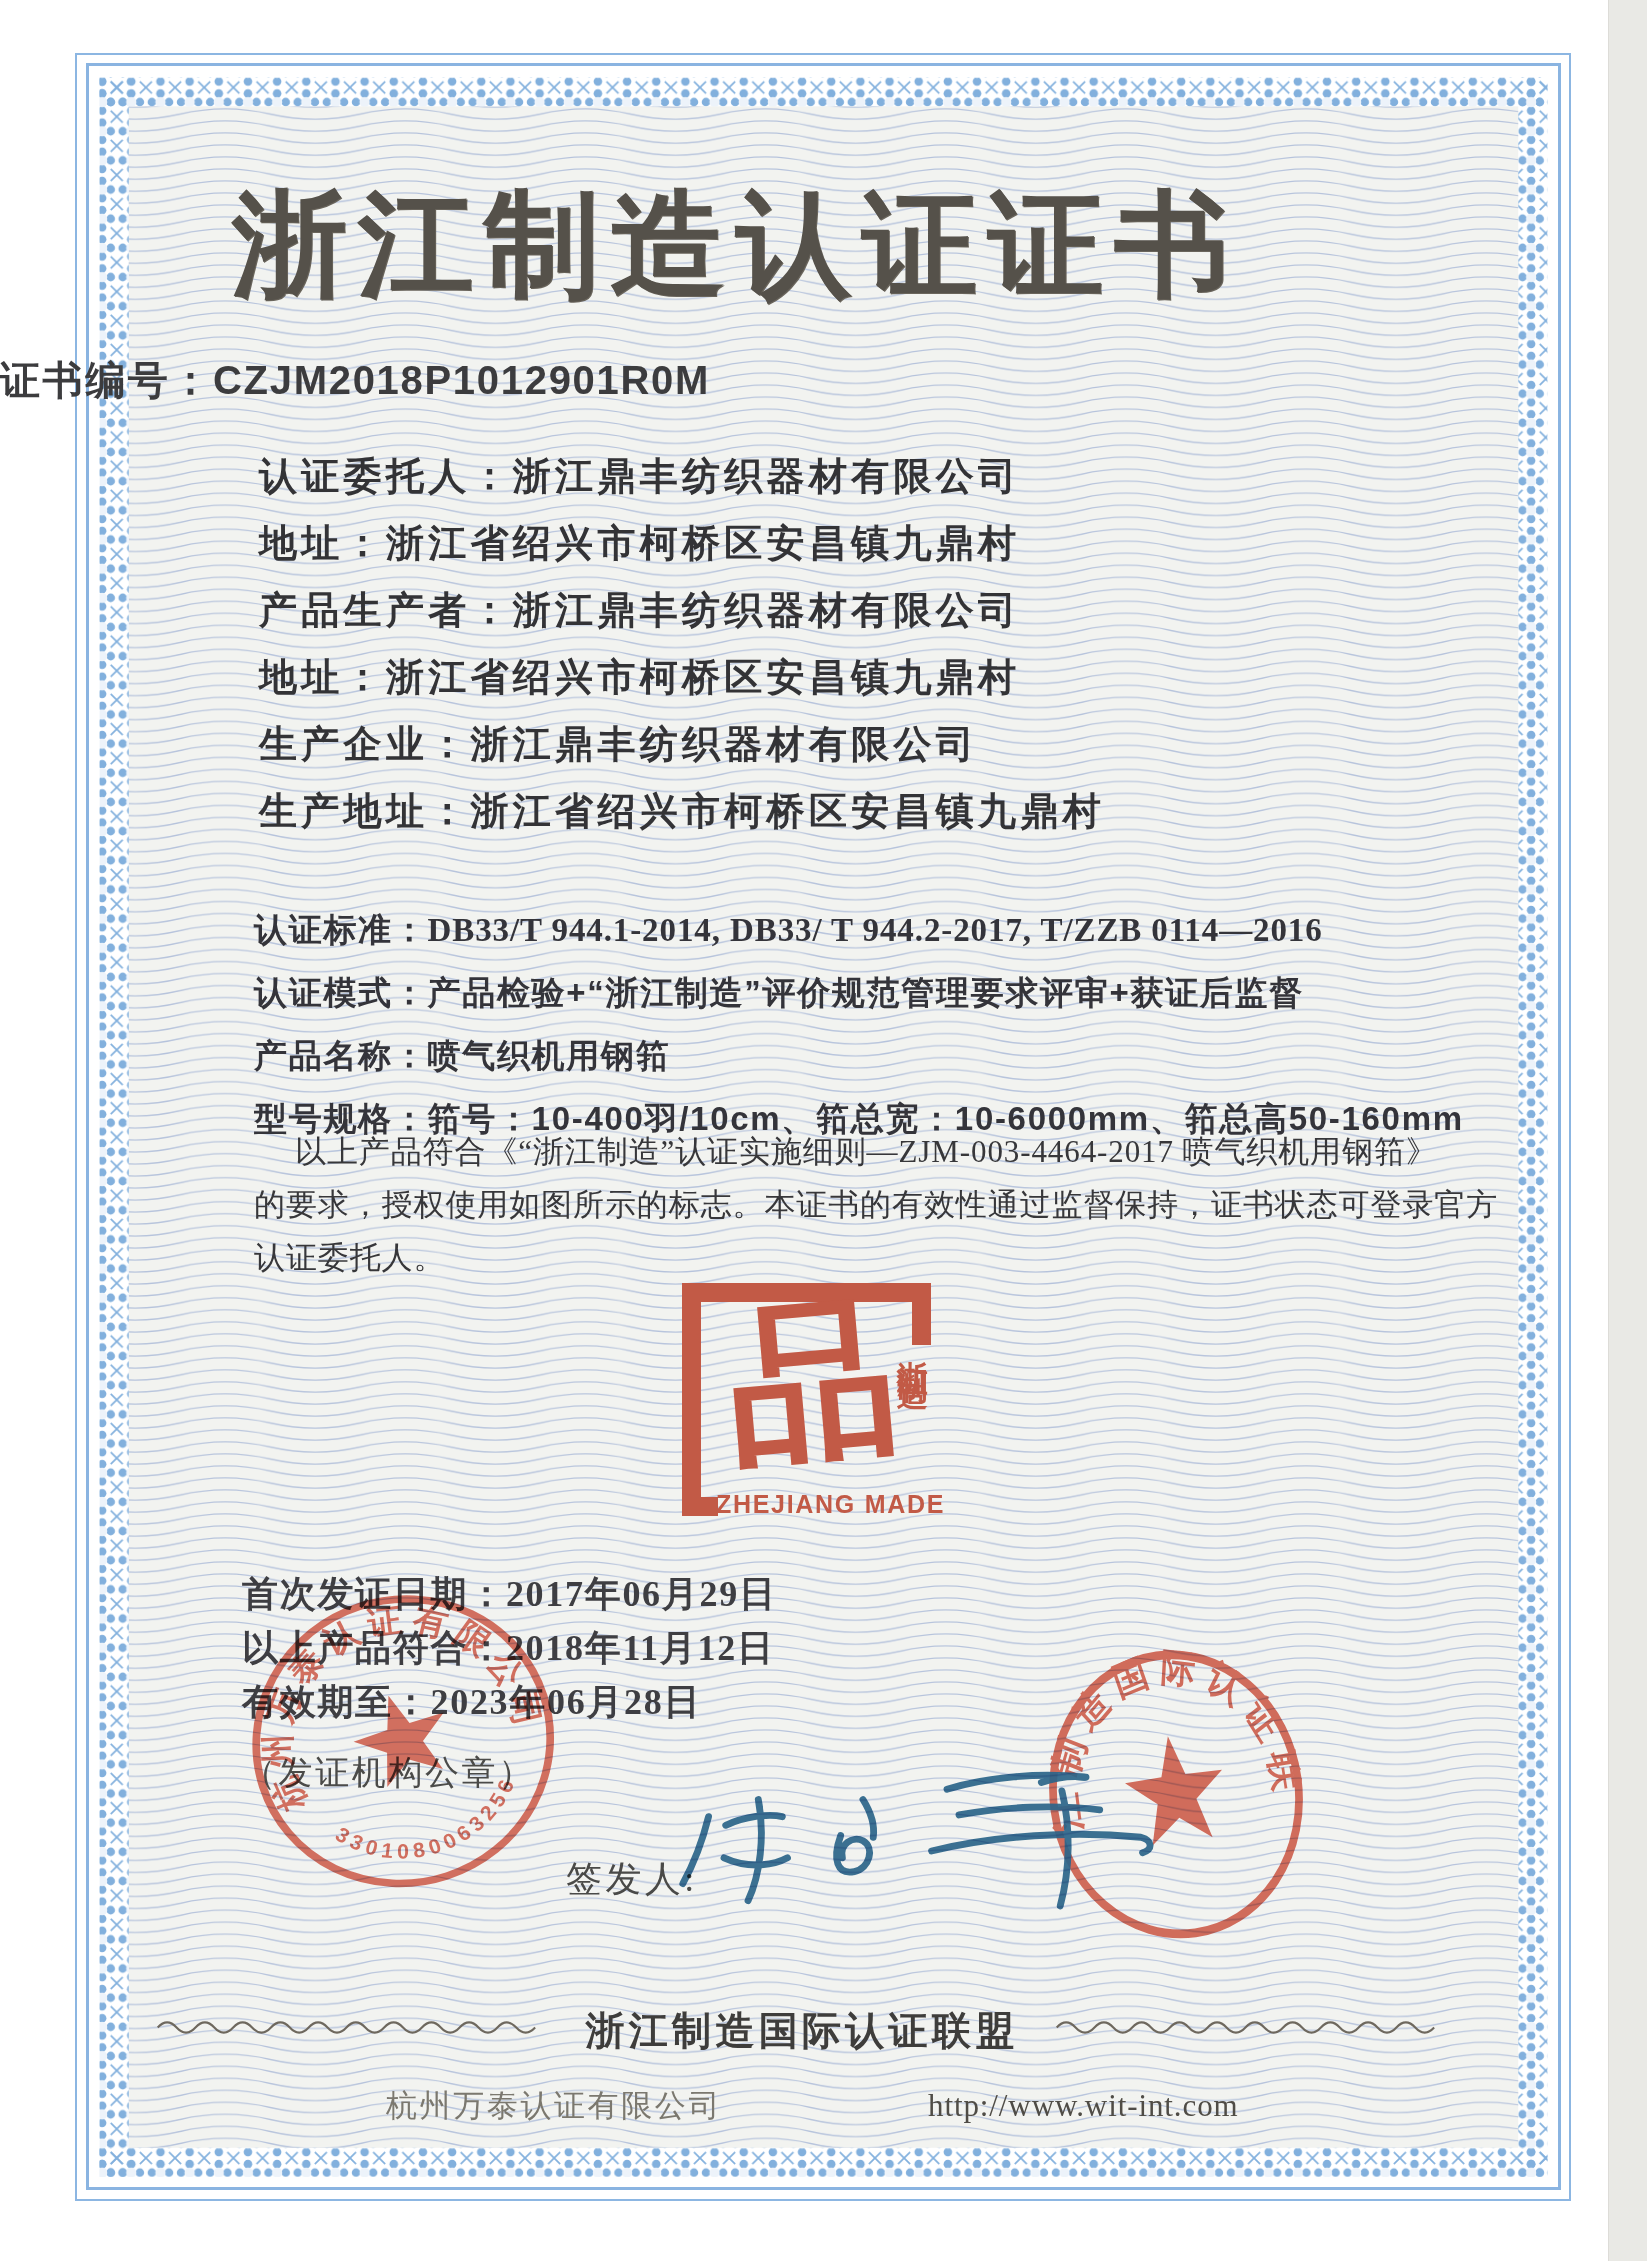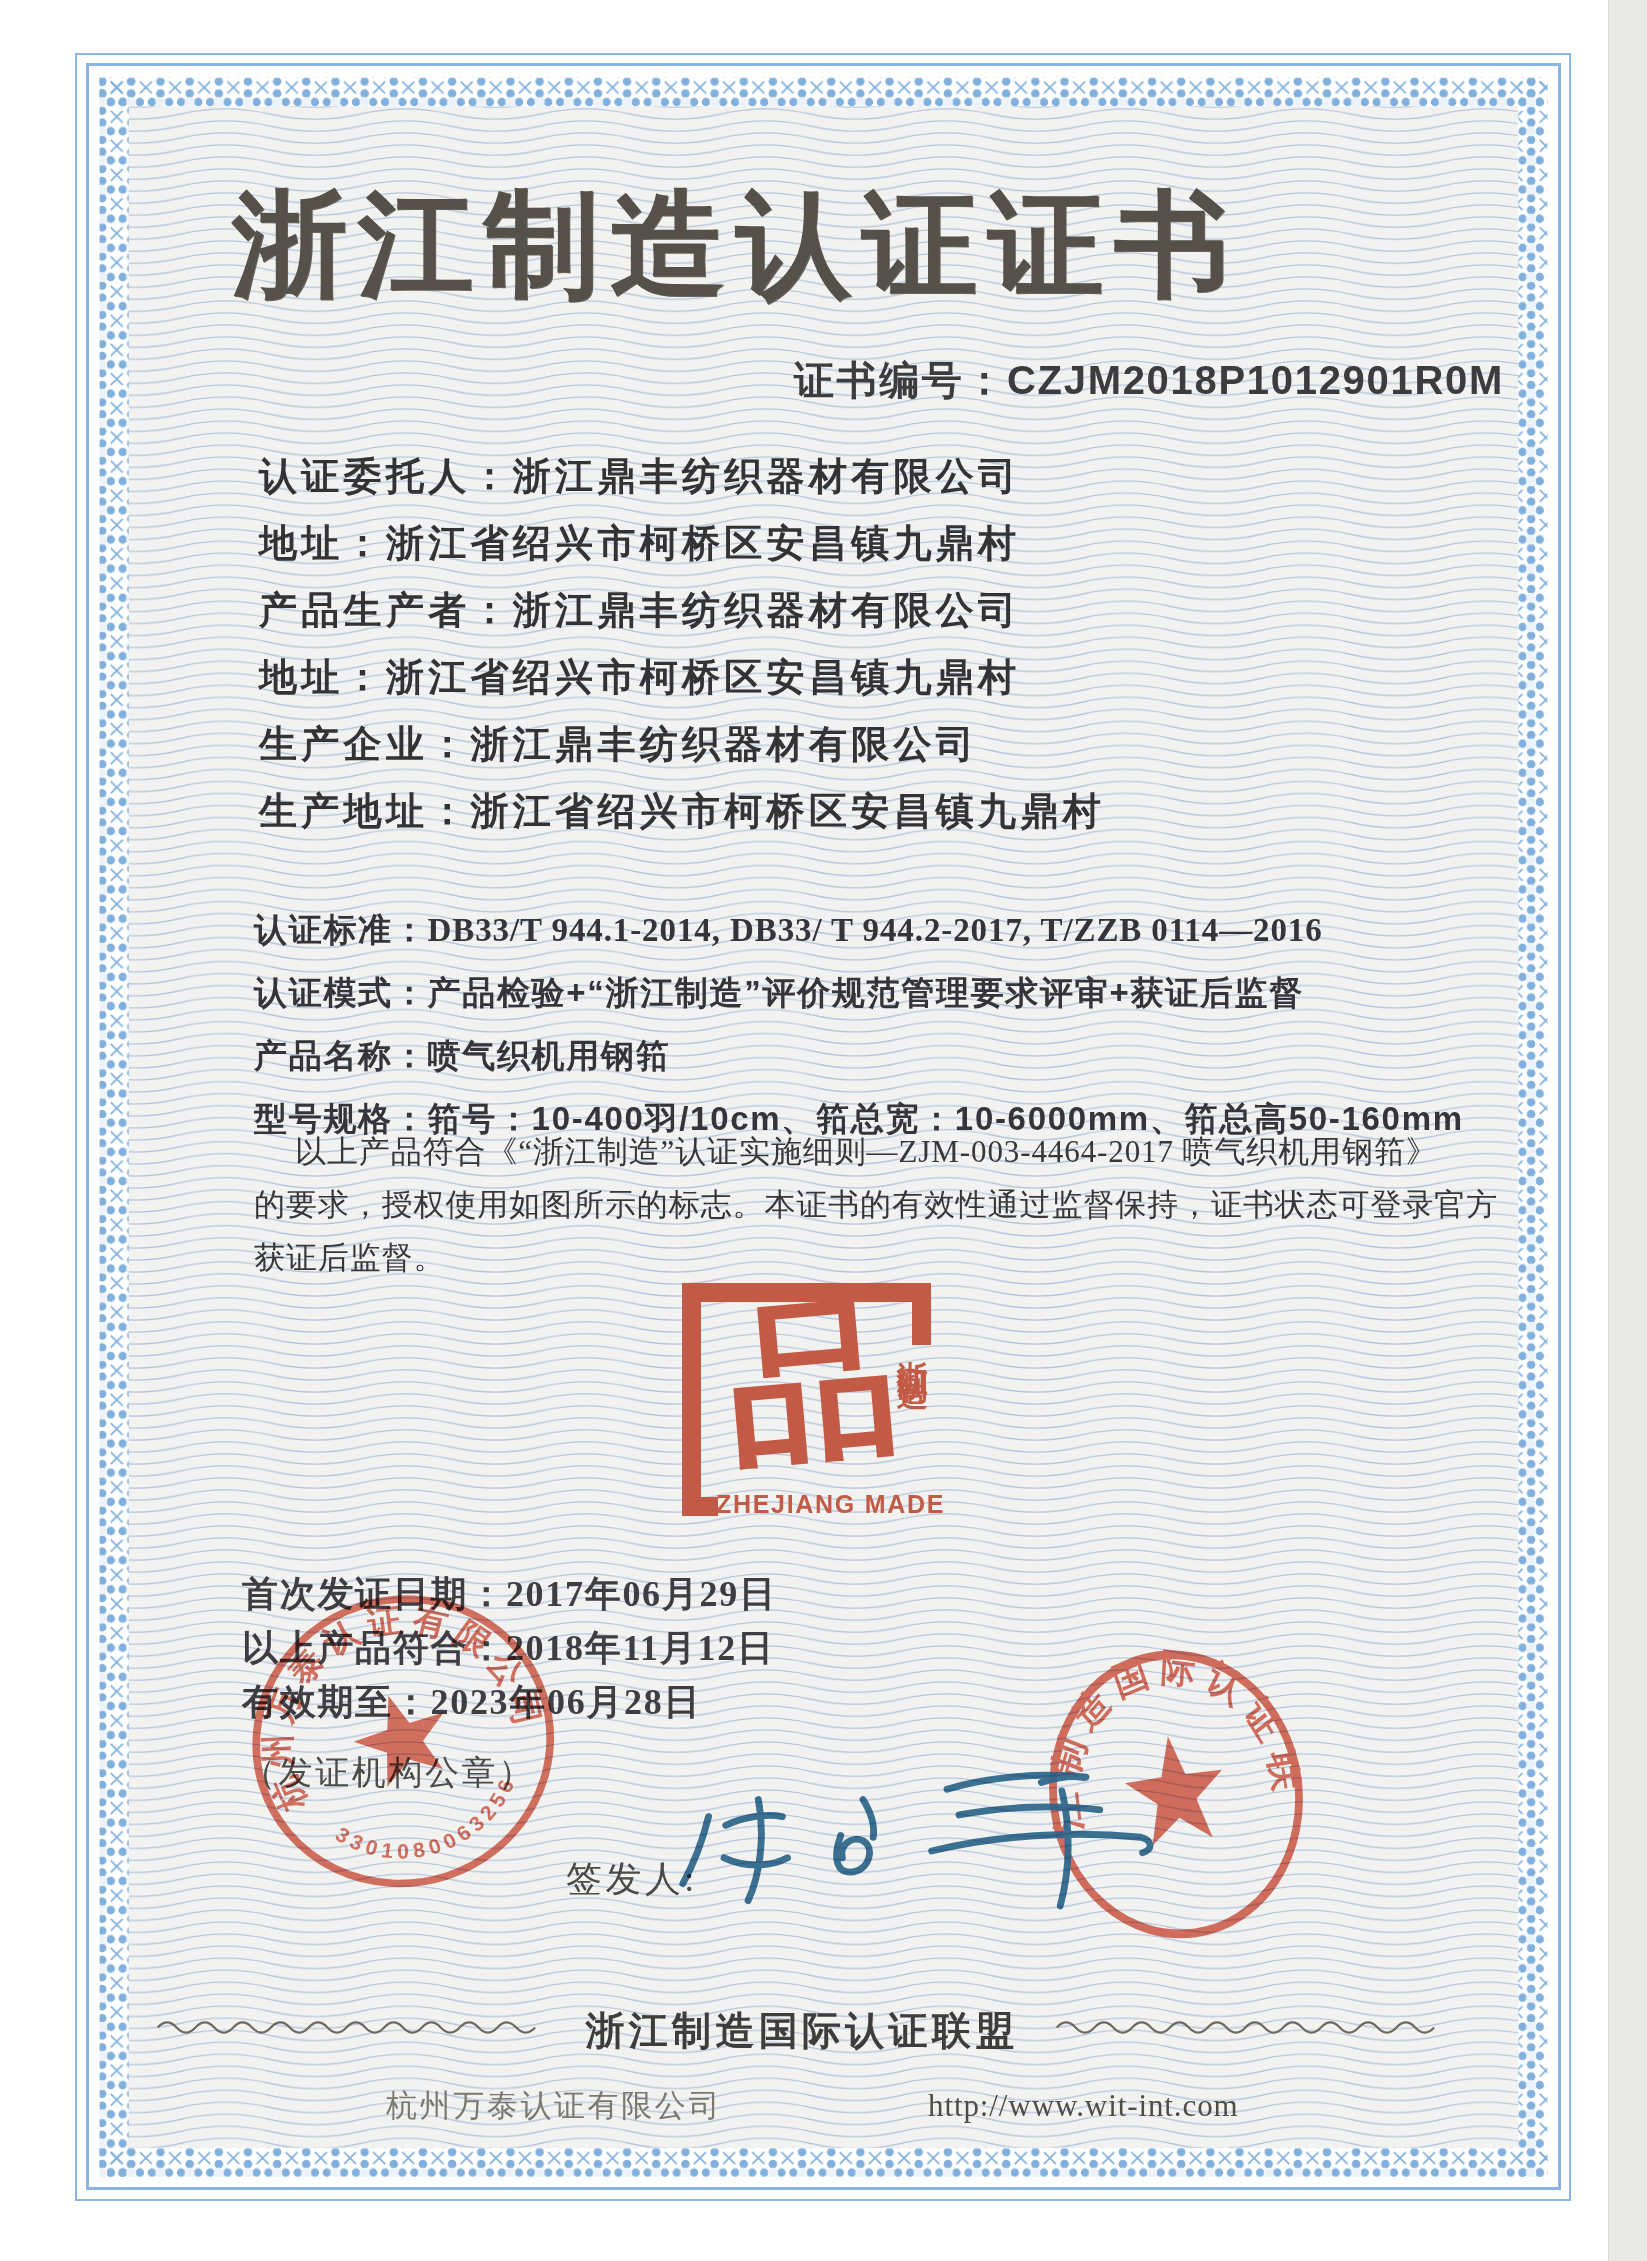--- a/index.html
+++ b/index.html
@@ -15,22 +15,22 @@
   .band-svg{position:absolute;left:0;top:0;}
   .waves-svg{position:absolute;left:0;top:0;}
   
   .title{
     position:absolute;left:0;top:168px;width:1472px;text-align:center;
     font-family:"DejaVu Serif","Liberation Serif",serif;font-weight:bold;
     font-size:115px;letter-spacing:11px;color:#55514a;white-space:nowrap;
     text-shadow:0.9px 0.9px 0 #6a655c;
   }
   .certno{
-    position:absolute;left:0;top:353px;width:1493px;text-align:right;
-    font-size:40px;font-weight:bold;color:#3c3c3e;letter-spacing:2.6px;white-space:nowrap;margin-left:11px;
+    position:absolute;left:0;top:353px;width:1493px;text-align:left;
+    font-size:40px;font-weight:bold;color:#3c3c3e;letter-spacing:2.6px;white-space:nowrap;
   }
   .certno .num{font-weight:600;letter-spacing:1.7px;}
   .parties{position:absolute;left:259px;top:451px;}
   .party-line{height:67px;font-size:38px;font-weight:bold;color:#333336;letter-spacing:4.3px;white-space:nowrap;}
   .specs{position:absolute;left:254px;top:896px;}
   .spec-line{height:51px;font-size:33px;font-weight:bold;color:#34343a;letter-spacing:1.7px;white-space:nowrap;margin-top:12px;}
   .spec-line .serifval{font-family:"Liberation Serif","DejaVu Serif",serif;font-weight:600;letter-spacing:0.9px;}
   .statement{position:absolute;left:254px;top:1131px;width:1270px;
     font-family:"Liberation Serif","DejaVu Serif",serif;font-size:31px;color:#37373a;letter-spacing:0.9px;}
   .statement .sline{height:53px;white-space:nowrap;}
@@ -123,21 +123,21 @@
   <div class="specs">
     <div class="spec-line"><span>认证标准：</span><span class="serifval">DB33/T 944.1-2014, DB33/ T 944.2-2017, T/ZZB 0114—2016</span></div>
     <div class="spec-line"><span>认证模式：</span><span>产品检验+“浙江制造”评价规范管理要求评审+获证后监督</span></div>
     <div class="spec-line"><span>产品名称：</span><span>喷气织机用钢筘</span></div>
     <div class="spec-line"><span>型号规格：</span><span>筘号：10-400羽/10cm、筘总宽：10-6000mm、筘总高50-160mm</span></div>
   </div>
 
   <div class="statement">
     <div class="sline indent">以上产品符合《“浙江制造”认证实施细则—ZJM-003-4464-2017 喷气织机用钢筘》</div>
     <div class="sline">的要求，授权使用如图所示的标志。本证书的有效性通过监督保持，证书状态可登录官方</div>
-    <div class="sline">获证后监督。</div>
+    <div class="sline">认证委托人。</div>
   </div>
 
   <div class="logo">
     <div class="bar" style="left:0;top:0;width:249px;height:19px;"></div>
     <div class="bar" style="left:0;top:0;width:19px;height:233px;"></div>
     <div class="bar" style="left:230px;top:0;width:19px;height:62px;"></div>
     <div class="bar" style="left:0;top:214px;width:36px;height:19px;"></div>
     <div class="mark">品</div>
     <div class="vtext">浙江制造</div>
     <div class="entext">ZHEJIANG MADE</div>

